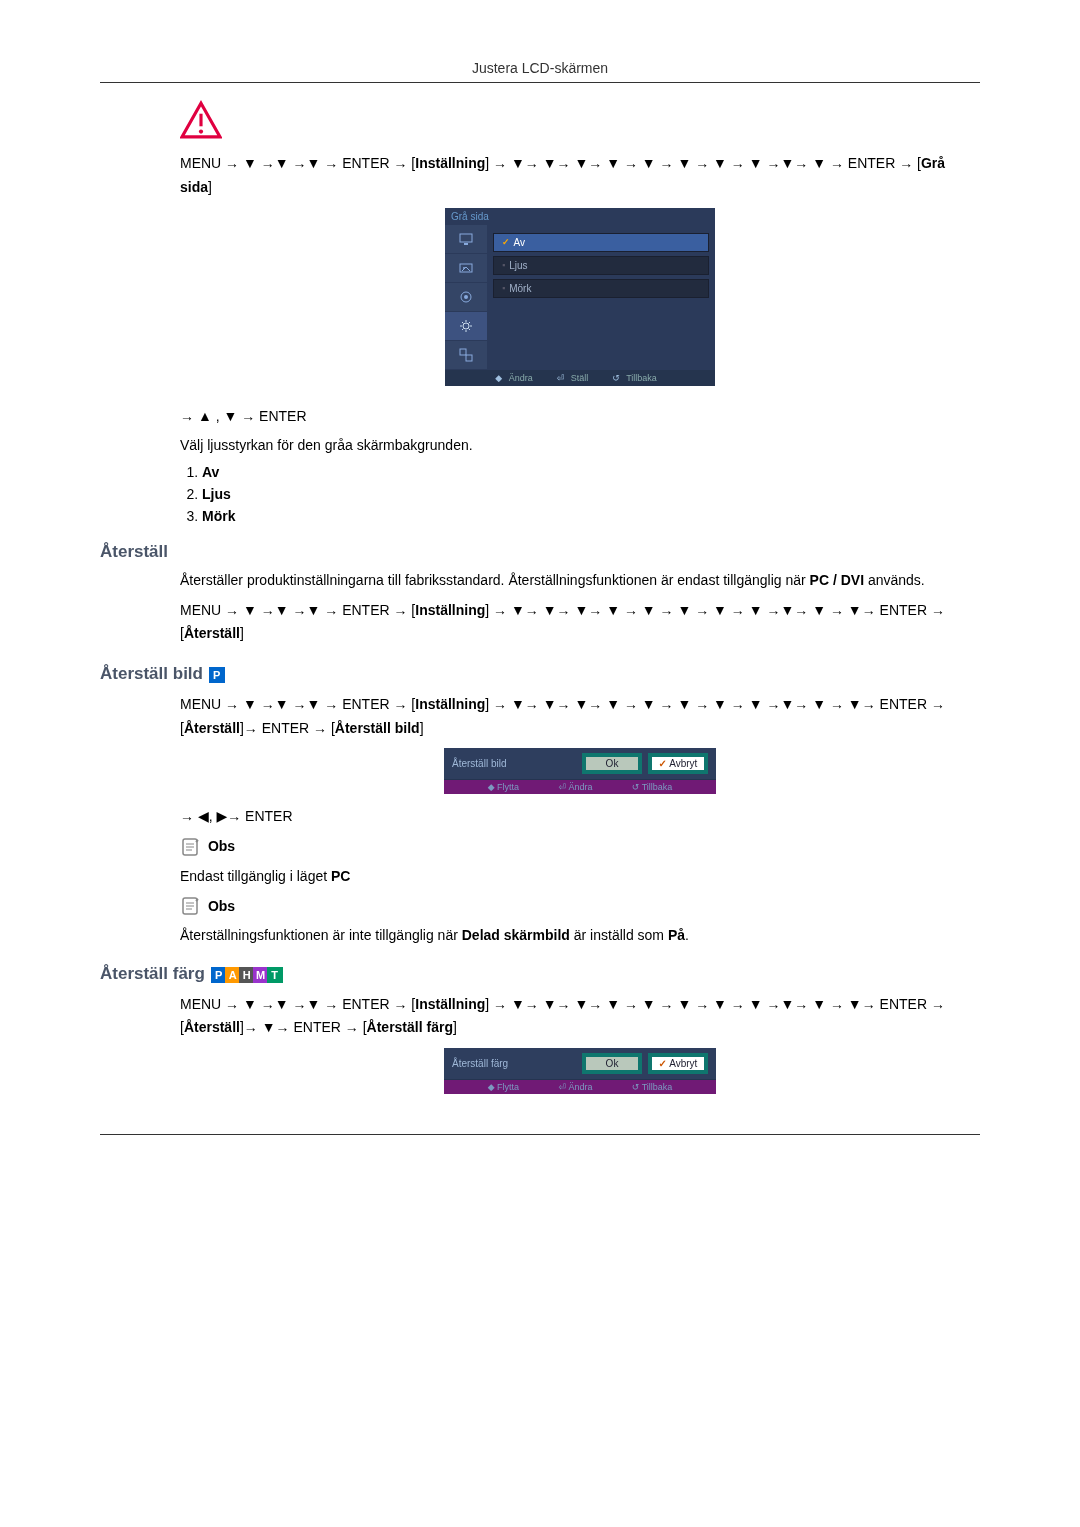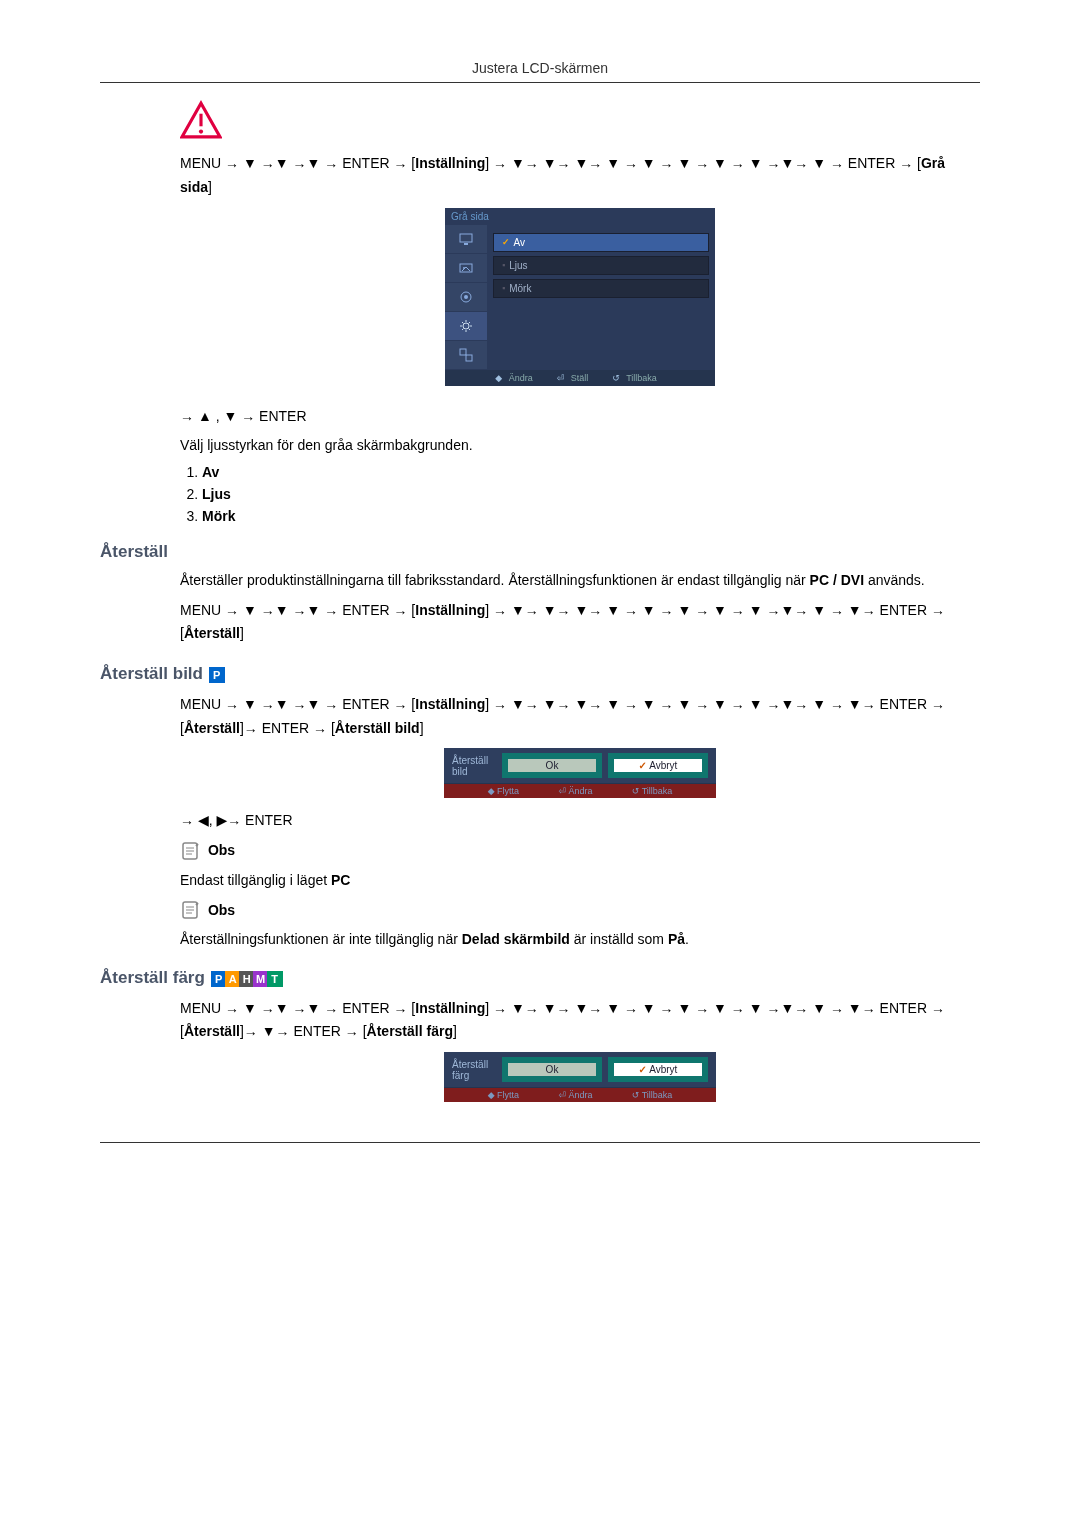--- a/index.html
+++ b/index.html
@@ -168,30 +168,30 @@
       border-bottom: 1px solid #253450;
     }
     .dialog-title {
       color:#9fb8d8;
       flex:1;
     }
     .dbtn {
       display:inline-block;
       min-width:48px;
       text-align:center;
-      padding:1px 20px;
+      padding:1px 2px;
       margin-left:6px;
       font-size:10px;
-      border:6px solid #0f766e;
+      border:4px solid #0f766e;
     }
     .dbtn-ok { background:#b9c8bb; color:#223; }
     .dbtn-cancel { background:#ffffff; color:#223; }
     .dbtn-cancel .chk { color:#cc5500; font-weight:bold; }
     .dialog-footer {
-      background:#7f1d1d;
+      background:#701a75;
       color:#7c99c0;
       font-size:9px;
       padding:2px 24px;
       display:flex;
       justify-content:space-around;
     }
     .bottom-rule {
       border-top:1px solid #333;
       margin-top: 40px;
     }

